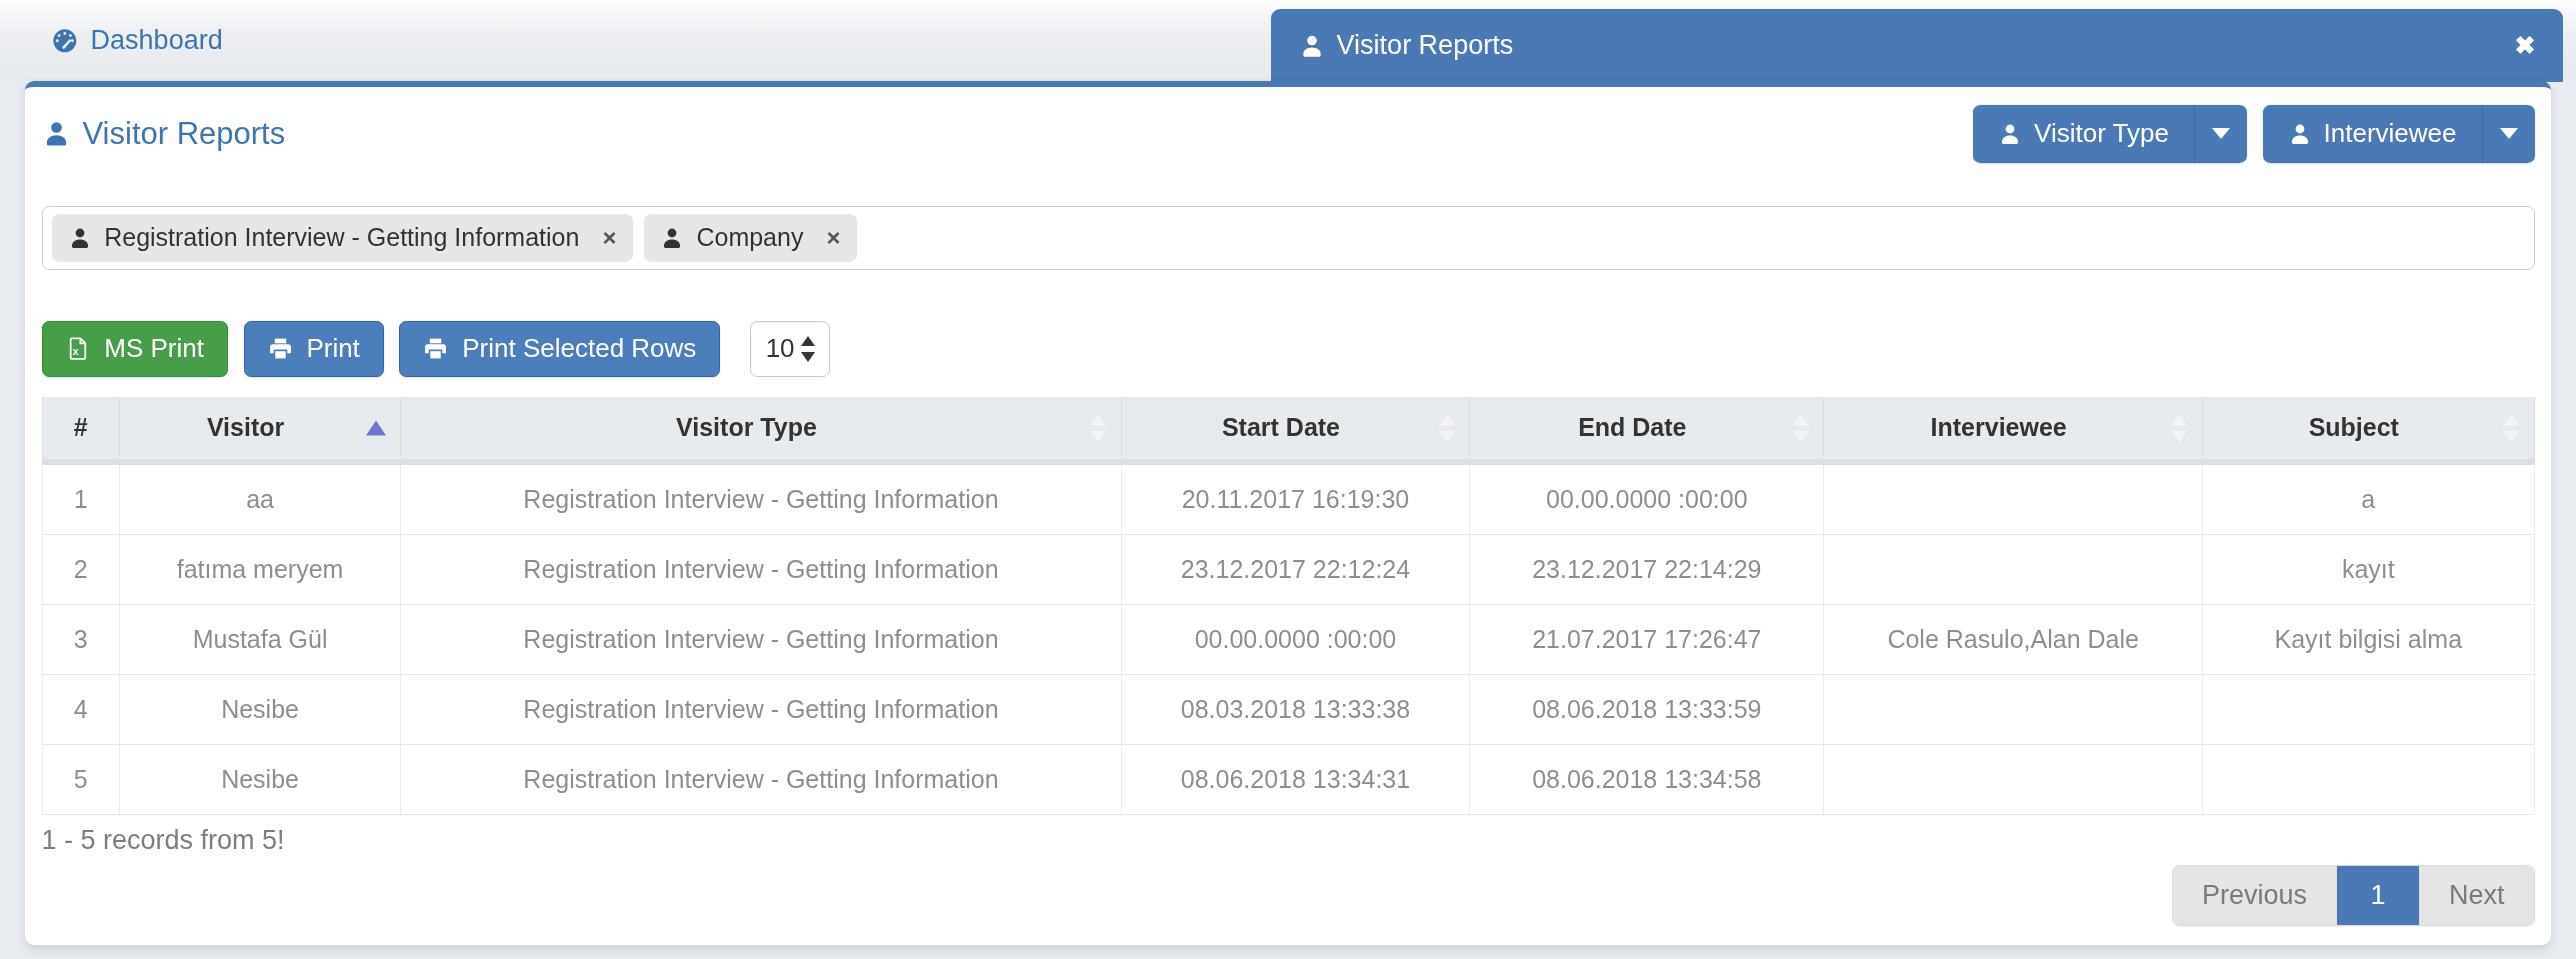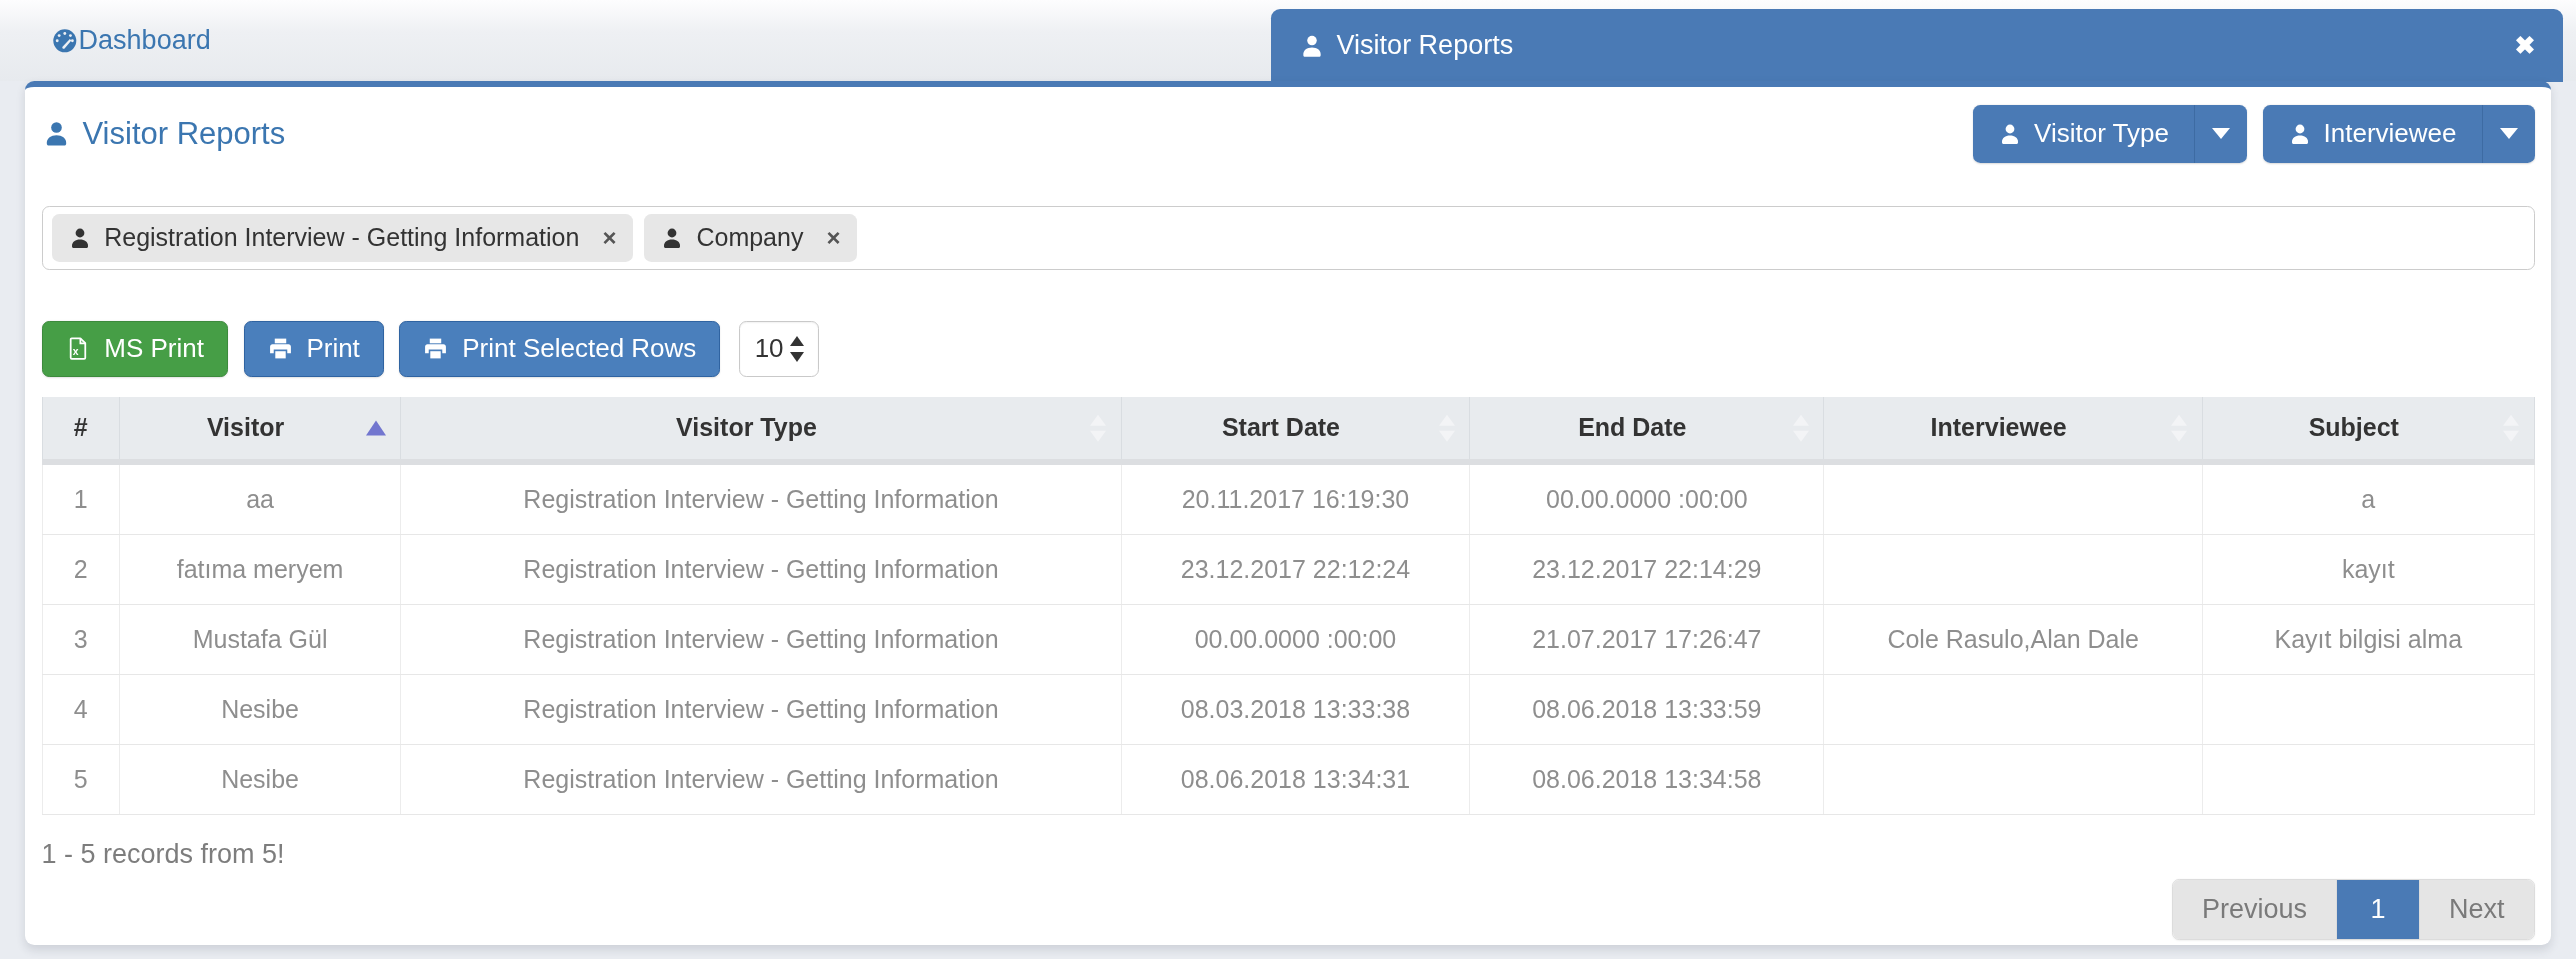--- a/index.html
+++ b/index.html
@@ -13,21 +13,21 @@
   }
   .icon { fill: currentColor; display: block; }
 
   
   .tabbar {
     position: absolute; top: 0; left: 0; right: 0; height: 81px;
     background: linear-gradient(180deg, #fdfdfe 0%, #eef0f3 40%, #e7eaee 100%);
   }
   .tab-dashboard {
     position: absolute; left: 51px; top: 0; height: 81px;
-    display: flex; align-items: center; 
+    display: flex; align-items: center; gap: 12px;
     color: #3b76b0; font-size: 27px; cursor: pointer;
   }
   .tab-active {
     position: absolute; right: 13px; top: 9.2px; width: 1292px; height: 73px;
     background: #4a7ab5; border-radius: 9.2px 9.2px 0 0;
     display: flex; align-items: center; gap: 12px; padding: 0 27.6px;
     color: #ffffff; font-size: 27px; cursor: pointer;
   }
   .tab-close { margin-left: auto; font-size: 25px; font-weight: bold; line-height: 1; cursor: pointer; }
 
@@ -72,21 +72,21 @@
   
   .toolbar { margin-top: 51px; display: flex; align-items: center; gap: 15.6px; height: 56px; }
   .btn {
     display: flex; align-items: center; gap: 13.8px; height: 56px; padding: 0 23px;
     border-radius: 7.3px; font-size: 26px; color: #fff; cursor: pointer;
     border: 1.8px solid; font-family: inherit; box-shadow: 0 0.9px 1.8px rgba(0,0,0,.12);
   }
   .btn-excel { background: #469e46; border-color: #3c8a3c; }
   .btn-print { background: #4a7fbc; border-color: #2f63a1; align-items: center; }
   .page-size {
-    height: 56px; margin-left: 3px; background: #fff; border: 0.9px solid #c9c9c9;
+    height: 56px; margin-left: 14px; background: #fff; border: 0.9px solid #c9c9c9;
     border-radius: 7.3px; display: flex; align-items: center; gap: 6px; padding: 0 14.7px;
     font-size: 26px; color: #333; cursor: pointer; box-shadow: inset 0 0.9px 1.8px rgba(0,0,0,.06);
   }
   .spin { display: flex; flex-direction: column; gap: 6.4px; }
   .spin-up { width: 0; height: 0; border-left: 7.3px solid transparent; border-right: 7.3px solid transparent; border-bottom: 10px solid #333; }
   .spin-down { width: 0; height: 0; border-left: 7.3px solid transparent; border-right: 7.3px solid transparent; border-top: 10px solid #333; }
 
   
   table { margin-top: 20px; width: 100%; border-collapse: collapse; table-layout: fixed; }
   thead th {
@@ -110,21 +110,21 @@
   tbody td {
     font-size: 25px; color: #8e8e8e; text-align: center; padding: 20px 14.7px;
     border-left: 0.9px solid #ececec; border-right: 0.9px solid #ececec;
     border-bottom: 1.8px solid #e7e7e7; background: #fff;
     overflow: hidden; white-space: nowrap; text-overflow: ellipsis;
   }
   tbody td.col-1 { text-align: center; }
   tbody tr { cursor: pointer; }
 
   
-  .records { margin-top: 24px; font-size: 27px; color: #7d7d7d; }
+  .records { margin-top: 10px; font-size: 27px; color: #7d7d7d; }
   .pagination-row { display: flex; justify-content: flex-end; margin-top: 9.2px; }
   .pagination {
     display: flex; border: 0.9px solid #dcdcdc; border-radius: 7.3px; overflow: hidden;
     background: #fff; box-shadow: 0 0.9px 1.8px rgba(0,0,0,.06);
   }
   .page-link {
     padding: 13.8px 29px; font-size: 27px; color: #7a7a7a; background: #e5e5e5;
     border-left: 0.9px solid #dcdcdc; cursor: pointer; text-align: center; min-width: 83px;
   }
   .page-link:first-child { border-left: none; }

